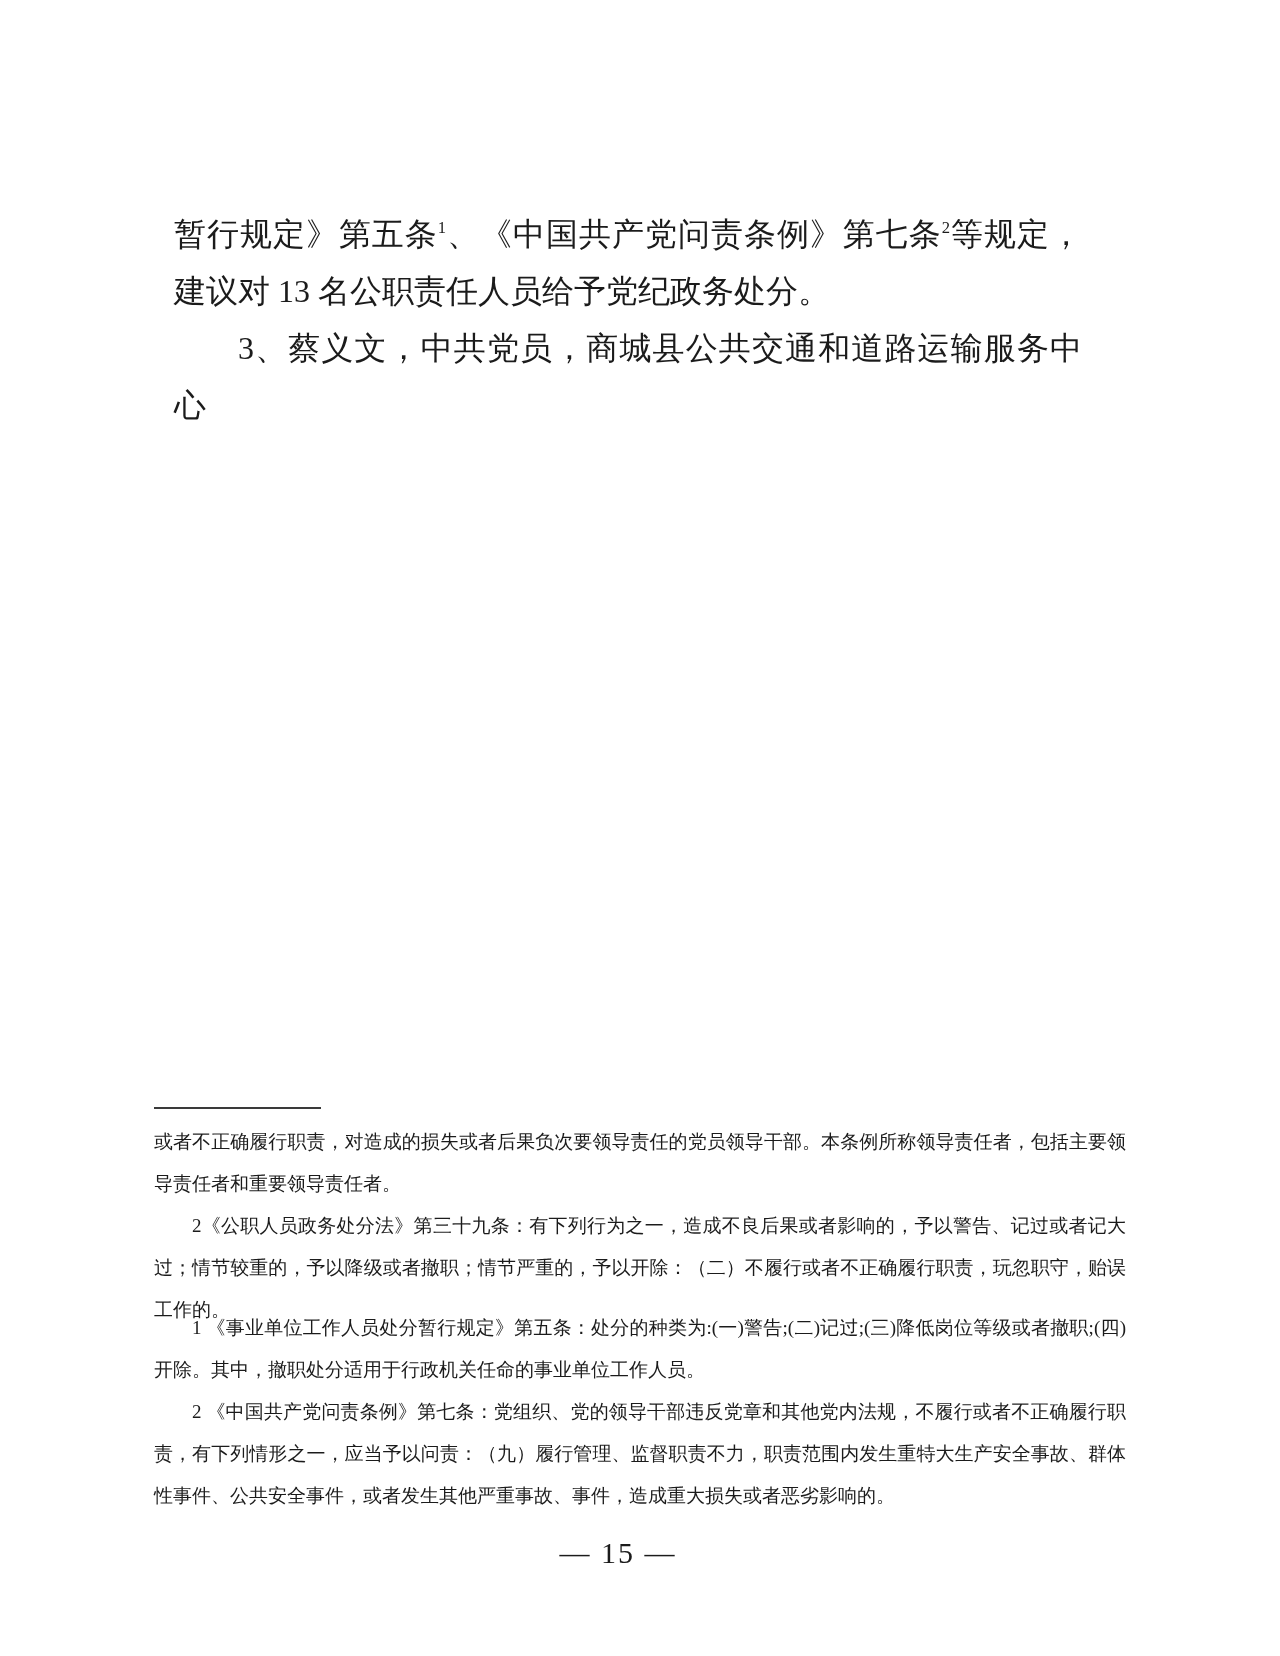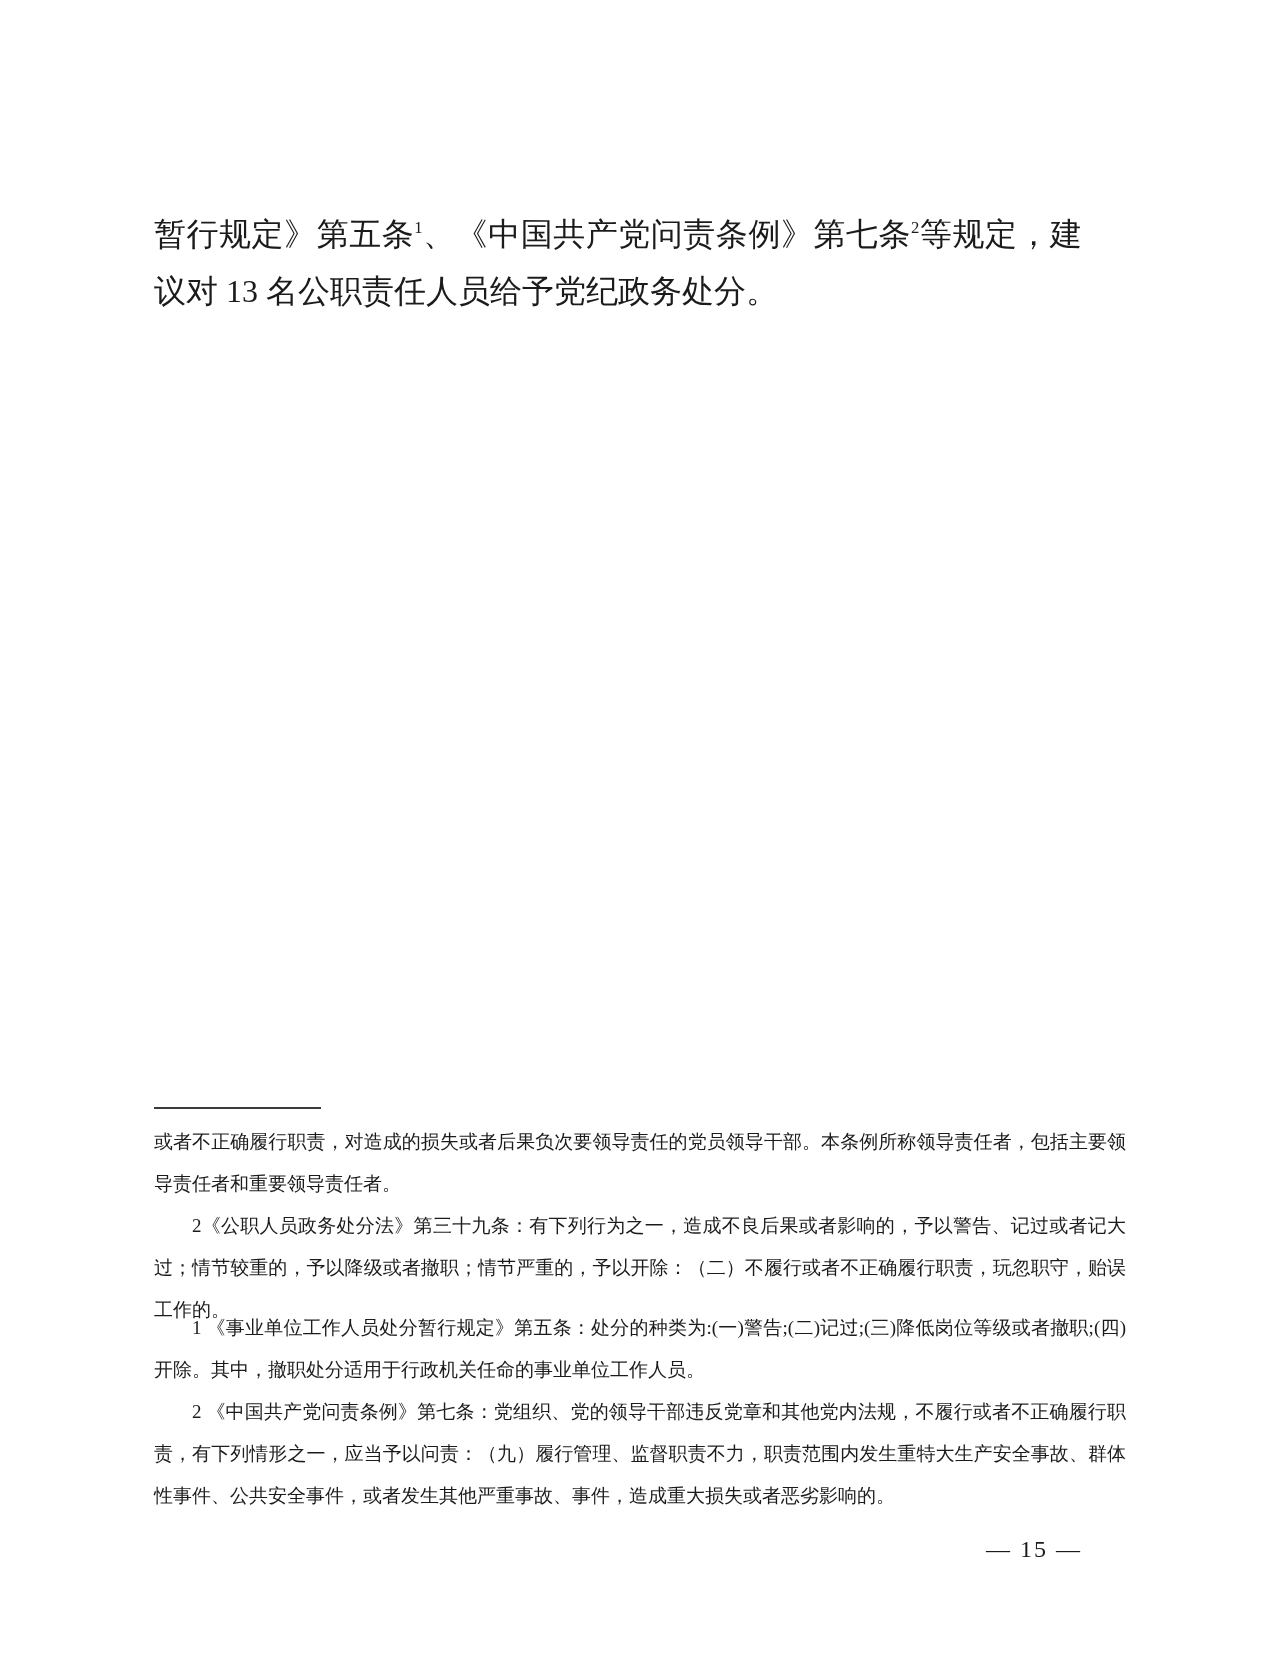--- a/index.html
+++ b/index.html
@@ -18,20 +18,21 @@
     left: 154px;
     top: 206px;
     width: 928px;
     font-size: 32px;
     line-height: 57px;
   }
   .body-text p {
     text-align: justify;
     text-justify: inter-character;
     text-align-last: left;
+    margin-left: 20px;
   }
   .body-text p.indent { text-indent: 2em; }
   sup {
     font-size: 0.52em;
     vertical-align: super;
     line-height: 0;
   }
   .footnote-divider {
     position: absolute;
     left: 154px;
@@ -52,33 +53,34 @@
     text-align-last: left;
   }
   .footnote p.indent { text-indent: 2em; font-family: Liberation Serif, serif; }
   .footnote-carryover { top: 1121px; }
   .footnote-current  { top: 1307px; }
   .page-number {
     position: absolute;
     left: 154px;
     top: 1536px;
     width: 928px;
-    text-align: right;
-    font-size: 24px;
+    text-align: center;
+    font-size: 30px;
     letter-spacing: 2px;
     color: #1b1b1b;
   }
 </style>
 </head>
 <body>
 
 <div class="page">
 
   <div class="body-text">
     <p><span>暂行规定》第五条</span><sup>1</sup><span>、《中国共产党问责条例》第七条</span><sup>2</sup><span>等规定，建议对 13 名公职责任人员给予党纪政务处分。</span></p>
+    <p class="indent">3、蔡义文，中共党员，商城县公共交通和道路运输服务中心</p>
   </div>
 
   <div class="footnote-divider"></div>
 
   <div class="footnote footnote-carryover">
     <p>或者不正确履行职责，对造成的损失或者后果负次要领导责任的党员领导干部。本条例所称领导责任者，包括主要领导责任者和重要领导责任者。</p>
     <p class="indent">2《公职人员政务处分法》第三十九条：有下列行为之一，造成不良后果或者影响的，予以警告、记过或者记大过；情节较重的，予以降级或者撤职；情节严重的，予以开除：（二）不履行或者不正确履行职责，玩忽职守，贻误工作的。</p>
   </div>
 
   <div class="footnote footnote-current">

